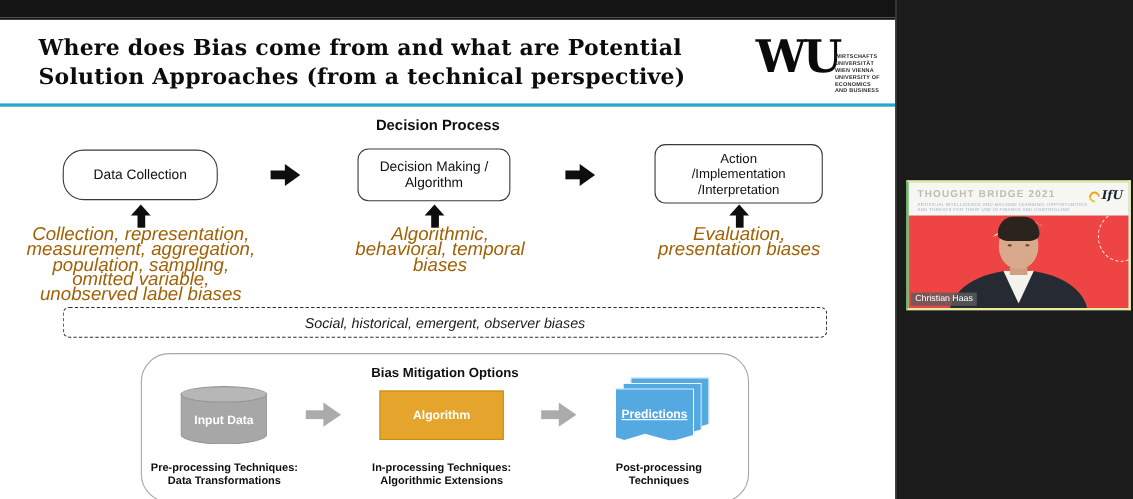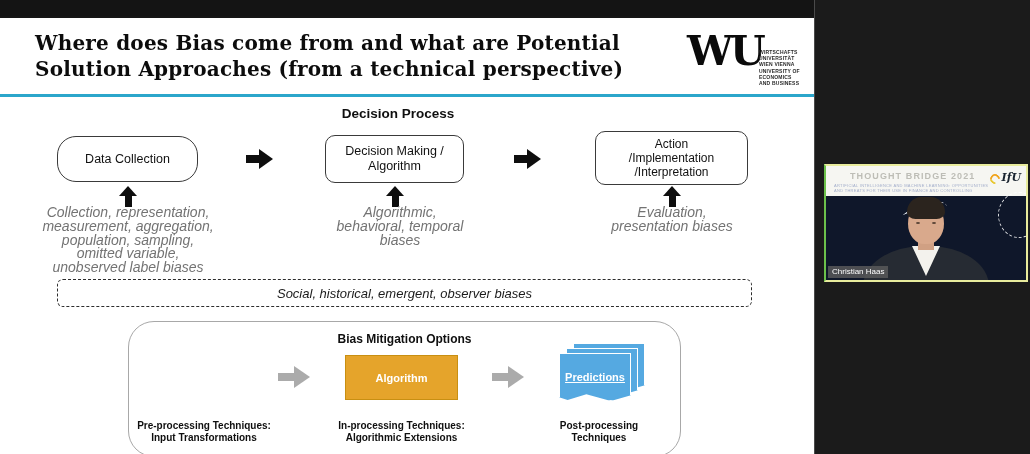--- a/index.html
+++ b/index.html
@@ -23,21 +23,21 @@
   .arr-r { position:absolute; width:28px; height:20px; }
   .arr-r .stem { position:absolute; left:0; top:6px; width:14px; height:8px; background:#0e0e0e; }
   .arr-r .head { position:absolute; left:13px; top:0; width:0; height:0; border-left:14px solid #0e0e0e; border-top:10px solid transparent; border-bottom:10px solid transparent; }
   .arrA { left:246px; top:131px; } .arrB { left:514px; top:131px; }
 
   .arr-u { position:absolute; width:18px; height:21px; }
   .arr-u .stem { position:absolute; left:5.5px; bottom:0; width:7px; height:12px; background:#0e0e0e; }
   .arr-u .head { position:absolute; left:0; top:0; width:0; height:0; border-bottom:10px solid #0e0e0e; border-left:9px solid transparent; border-right:9px solid transparent; }
   .up1 { left:119px; top:168px; } .up2 { left:386px; top:168px; } .up3 { left:663px; top:168px; }
 
-  .bias-note { position:absolute; font-style:italic; font-size:14px; line-height:13.8px; text-align:center; color:#737373; white-space:pre-line; }
+  .bias-note { position:absolute; font-style:italic; font-size:17px; line-height:13.8px; text-align:center; color:#a16207; white-space:pre-line; }
   .bn1 { left:14px; top:188px; width:228px; }
   .bn2 { left:300px; top:188px; width:200px; }
   .bn3 { left:572px; top:188px; width:200px; }
 
   .shared-box { position:absolute; left:57px; top:261px; width:695px; height:28px; border:1.6px dashed #2d2d2d; border-radius:6px; display:flex; align-items:center; justify-content:center; font-style:italic; font-size:13px; color:#1b1b1b; background:#fff; }
 
   .mitigation { position:absolute; left:128px; top:303px; width:553px; height:136px; border:1.6px solid #a8a8a8; border-radius:26px; background:#fff; }
   .mit-heading { position:absolute; left:0; right:0; top:10px; text-align:center; font-weight:bold; font-size:12px; color:#0f0f0f; }
 
   .cylinder { position:absolute; left:35px; top:29px; width:79px; height:53px; }
@@ -58,26 +58,26 @@
   .pp3 { left:14px; top:0; } .pp2 { left:7px; top:5px; }
   .pp1 { left:0; top:10px; display:flex; align-items:center; justify-content:center; color:#fff; font-weight:bold; font-size:11px;text-decoration:underline; }
 
   .mit-label { position:absolute; top:98px; text-align:center; font-weight:bold; font-size:10px; line-height:12px; color:#0f0f0f; white-space:pre-line; }
   .ml1 { left:5px; width:140px; } .ml2 { left:200px; width:145px; } .ml3 { left:405px; width:130px; }
 
   
   .panel { position:absolute; left:814px; top:0; width:216px; height:454px; background:#1B1B1B; border-left:1px solid #4a4a4a; }
   .video { position:absolute; left:9px; top:164px; width:204px; height:118px; border:2px solid #E9EC9D; border-left:2px solid #6CC14B; background:#B7CFE9; overflow:hidden; }
   .v-banner { position:absolute; left:0; top:0; right:0; height:30px; background:#F6F6F2; }
-  .v-title { position:absolute; left:24px; top:5px; font-size:9px; font-weight:bold; letter-spacing:1.1px; color:#BDBDB6; }
+  .v-title { position:absolute; left:8px; top:5px; font-size:9px; font-weight:bold; letter-spacing:1.1px; color:#BDBDB6; }
   .v-sub { position:absolute; left:8px; top:18px; font-size:4px; line-height:4.8px; color:#A3AECB; letter-spacing:.3px; white-space:pre-line; }
   .v-logo { position:absolute; right:5px; top:5px; display:flex; align-items:flex-end; gap:2px; }
   .v-logo-arc { width:10px; height:10px; border:2.6px solid #F1A51F; border-bottom-color:#E8C832; border-right-color:transparent; border-radius:50%; transform:rotate(40deg); }
   .v-logo-text { font-family:"DejaVu Serif", serif; font-style:italic; font-weight:bold; font-size:11px; color:#1A2430; }
-  .v-main { position:absolute; left:0; top:30px; right:0; bottom:0; background:#0f172a; }
+  .v-main { position:absolute; left:0; top:30px; right:0; bottom:0; background:#ef4444; }
   .v-circle { position:absolute; right:-14px; top:-4px; width:42px; height:46px; border:1px dashed rgba(255,255,255,.85); border-radius:50%; }
   .v-trail { position:absolute; left:92px; top:6px; width:30px; height:18px; border-top:1.3px dashed rgba(255,255,255,.9); border-radius:50%; transform:rotate(-16deg); }
   .v-plane { position:absolute; left:76px; top:9px; width:16px; height:12px; background:#F3F7FB; clip-path:polygon(0 78%,100% 0,52% 100%,40% 64%); transform:rotate(-6deg); }
   .p-suit { position:absolute; left:50%; transform:translateX(-50%); top:50px; width:126px; height:40px; background:#262B33; border-radius:48% 48% 0 0 / 100% 100% 0 0; }
   .p-shirt { position:absolute; left:50%; transform:translateX(-50%); top:50px; width:28px; height:30px; background:#F3F2ED; clip-path:polygon(0 0,100% 0,50% 100%); }
   .p-neck { position:absolute; left:50%; transform:translateX(-50%); top:42px; width:16px; height:12px; background:#D0A083; }
   .p-head { position:absolute; left:50%; transform:translateX(-50%); top:3px; width:36px; height:45px; background:#D9A98C; border-radius:50% 50% 45% 45% / 55% 55% 45% 45%; }
   .p-hair { position:absolute; left:50%; transform:translateX(-50%); top:1px; width:38px; height:22px; background:#2B241E; border-radius:50% 50% 30% 30% / 95% 95% 40% 40%; }
   .p-eyes { position:absolute; left:50%; transform:translateX(-50%); top:26px; width:20px; height:2px; display:flex; justify-content:space-between; }
   .p-eyes span { width:4px; height:2px; background:#5a4436; border-radius:50%; }
@@ -138,41 +138,46 @@
 behavioral, temporal
 biases</div>
   <div class="bias-note bn3">Evaluation,
 presentation biases</div>
 
   <div class="shared-box">Social, historical, emergent, observer biases</div>
 
   <div class="mitigation">
     <div class="mit-heading">Bias Mitigation Options</div>
 
+    <div class="cylinder">
+      <span class="cyl-body"></span>
+        <span class="cyl-top"></span>
+      <span class="cyl-label">Input Data</span>
+    </div>
 
     <div class="arr-g garr1">
         <span class="stem"></span>
         <span class="head"></span>
       </div>
 
     <div class="algo-box">Algorithm</div>
 
     <div class="arr-g garr2">
         <span class="stem"></span>
         <span class="head"></span>
       </div>
 
     <div class="pred-stack">
       <span class="pred-page pp3"></span>
       <span class="pred-page pp2"></span>
       <span class="pred-page pp1">Predictions</span>
     </div>
 
     <div class="mit-label ml1">Pre-processing Techniques:
-Input Transformations</div>
+Data Transformations</div>
     <div class="mit-label ml2">In-processing Techniques:
 Algorithmic Extensions</div>
     <div class="mit-label ml3">Post-processing
 Techniques</div>
   </div>
 </div>
 
 <div class="panel">
   <div class="video">
     <div class="v-banner">

